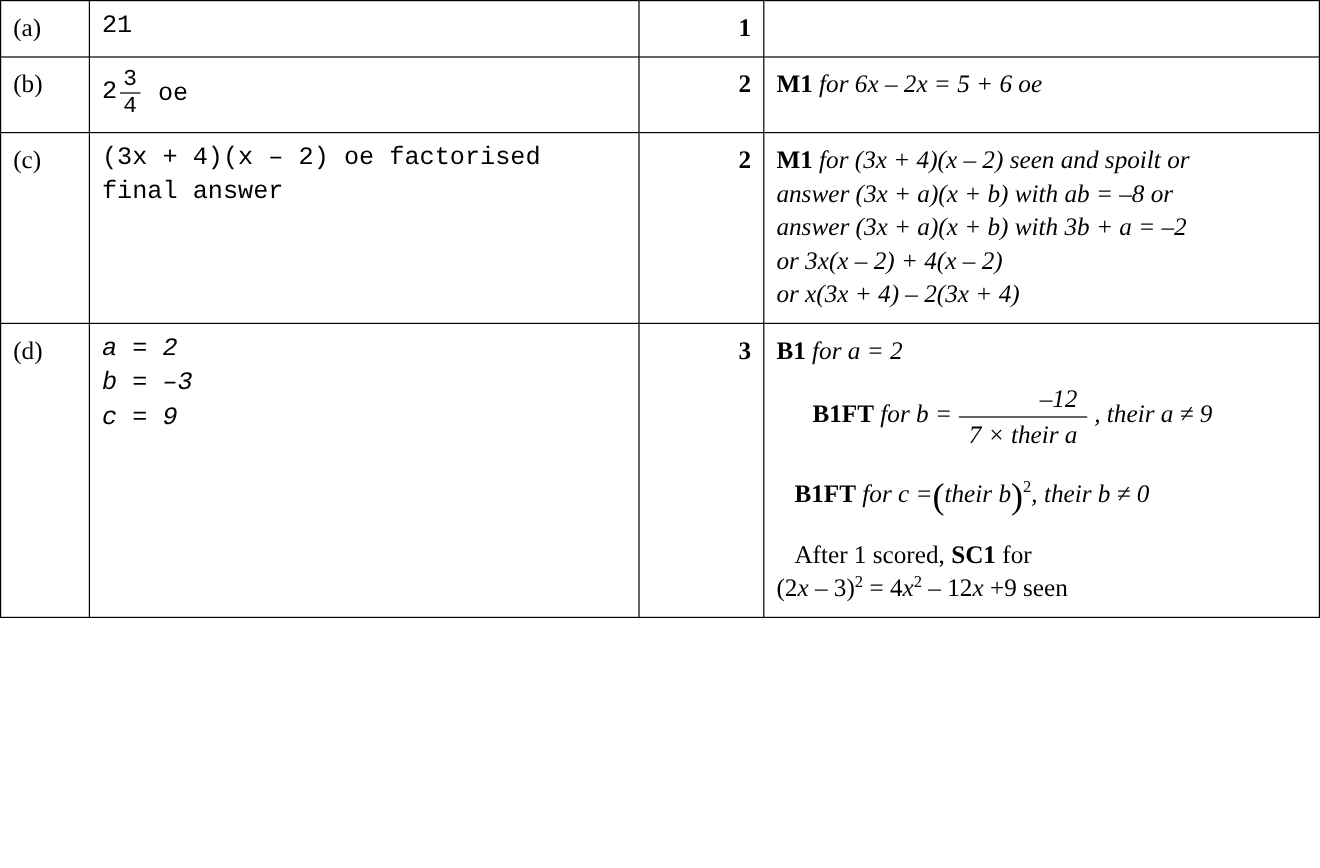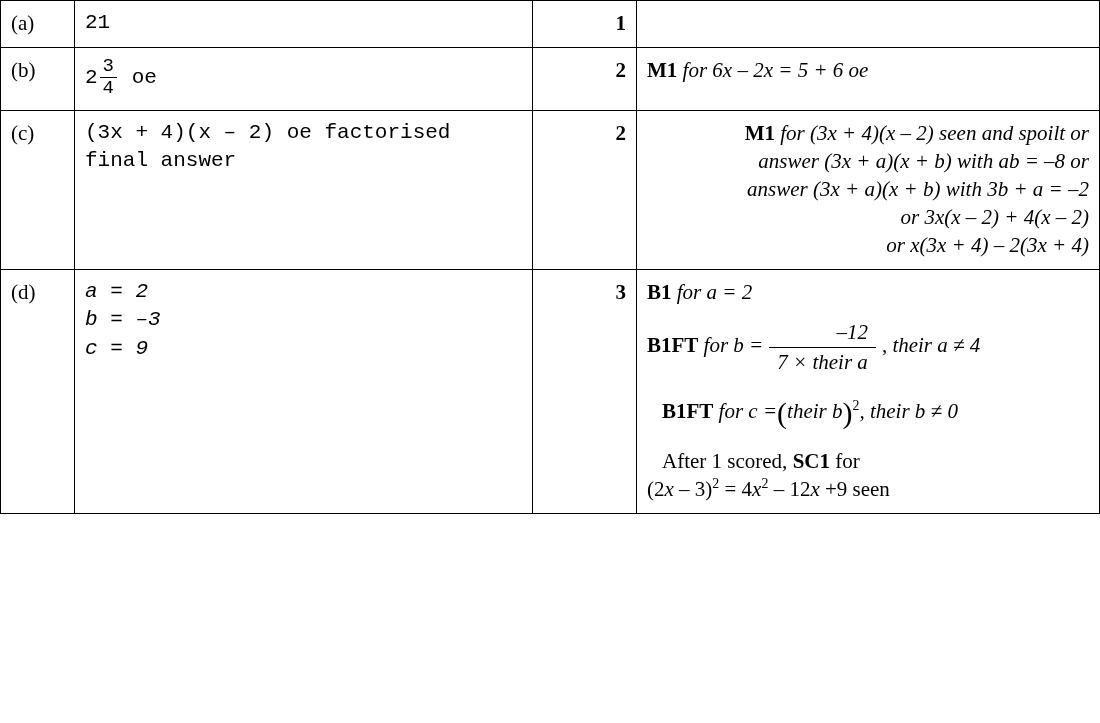--- a/index.html
+++ b/index.html
@@ -74,25 +74,25 @@
   .bigfrac .num { display: block; padding: 0 8px 1px 8px; }
   .bigfrac .den { display: block; border-top: 1.5px solid #000; padding: 2px 8px 0 8px; }
 
   sup { font-size: 0.66em; vertical-align: super; line-height: 0; }
   .bigparen {
     font-size: 30px;
     vertical-align: -5px;
     line-height: 0.8;
   }
   .line { display: block; }
-  .gap-top { margin-top: 14px; }
+  .gap-top { margin-top: 14px; margin-left: 30px; }
   .gap-top-lg { margin-top: 22px; margin-left: 15px; }
   .nowrap { white-space: nowrap; }
   .notes-pad-b { padding-top: 30px; font-family: Liberation Serif, serif; }
-  .notes-pad-c { padding-top: 62px; text-align: right; }
+  .notes-pad-c { padding-top: 62px; }
   .notes-pad-d { padding-top: 22px; }
 </style>
 </head>
 <body>
 
 <table class="markscheme">
   <colgroup>
     <col class="col-part">
     <col class="col-answer">
     <col class="col-mark">
@@ -148,21 +148,21 @@
       <td class="cell-mark">3</td>
       <td class="cell-notes notes-pad-d">
 
         <span class="line">
           <span class="bd">B1</span>
           <span class="it">for a = 2</span>
         </span>
 
         <span class="line gap-top">
           <span class="bd">B1FT</span>
-          <span class="it">for b =</span><span class="bigfrac"><span class="num it">–12</span><span class="den it">7 × their a</span></span><span class="it">, their a ≠ 4</span>
+          <span class="it">for b =</span><span class="bigfrac"><span class="num it">–12</span><span class="den it">7 × their a</span></span><span class="it">, their a ≠ 9</span>
         </span>
 
         <span class="line gap-top-lg">
           <span class="bd">B1FT</span>
           <span class="it">for c =</span><span class="bigparen">(</span><span class="it">their b</span><span class="bigparen">)</span><sup>2</sup><span class="it">, their b ≠ 0</span>
         </span>
 
         <span class="line gap-top-lg">
           <span>After 1 scored,</span>
           <span class="bd">SC1</span>

